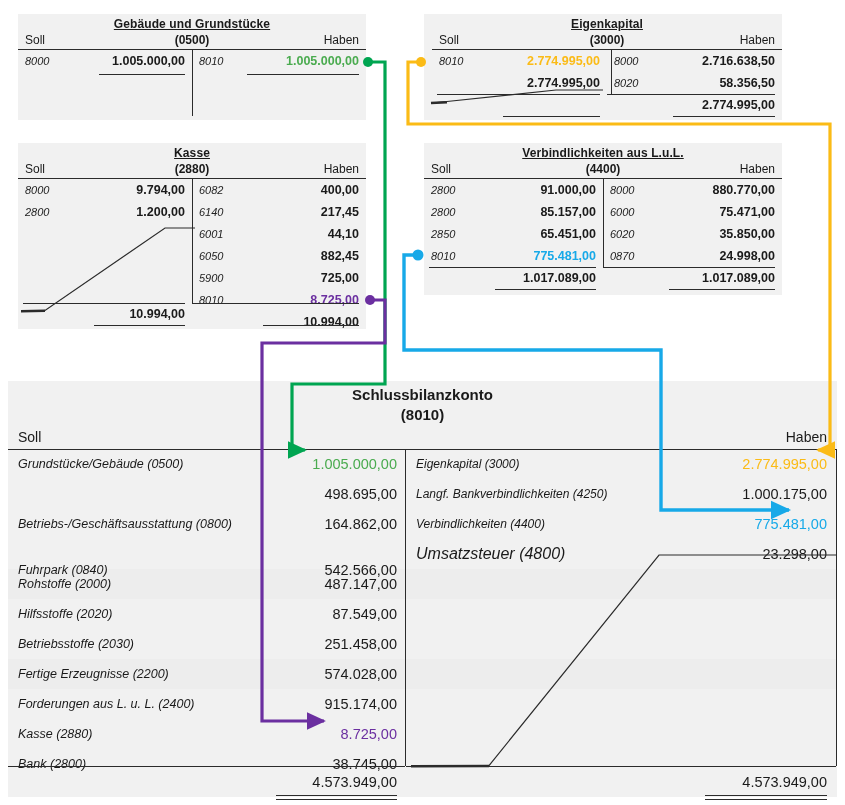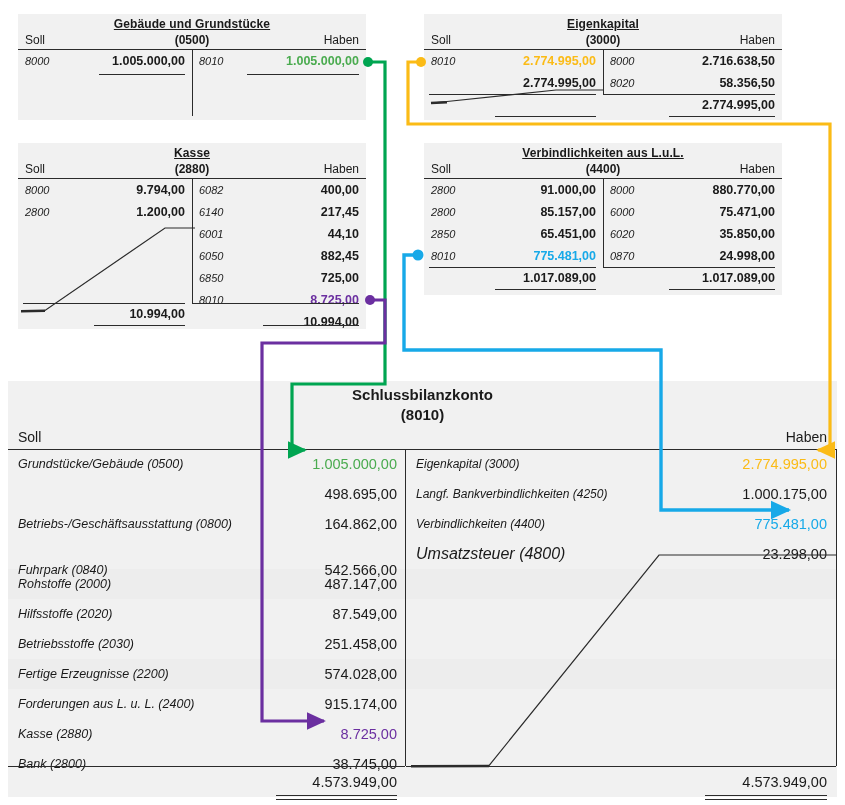--- a/index.html
+++ b/index.html
@@ -69,21 +69,21 @@
     <div class="half r">
       <div class="ln">
         <span class="k">8010</span>
         <span class="v" style="color:#4aab4f;">1.005.000,00</span>
       </div>
       <div class="dblrule" style="left:55px;right:7px;top:24px;"></div>
     </div>
   </div>
 </div>
 
-<div class="acct" id="a-ek" style="left:424px;top:14px;width:358px;height:106px;">
+<div class="acct" id="a-ek" style="left:424px;top:14px;width:358px;height:106px;padding-left:8px;">
   <div class="ttl">Eigenkapital</div>
   <div class="hdrrow">
     <span class="soll">Soll</span>
     <span class="num">(3000)</span>
     <span class="haben">Haben</span>
   </div>
   <div class="tbody" style="height:66px;">
     <div class="vdiv" style="left:179px;height:44px;"></div>
     <div class="half l">
       <div class="ln">
@@ -149,21 +149,21 @@
       </div>
       <div class="ln">
         <span class="k">6001</span>
         <span class="v">44,10</span>
       </div>
       <div class="ln">
         <span class="k">6050</span>
         <span class="v">882,45</span>
       </div>
       <div class="ln">
-        <span class="k">6850</span>
+        <span class="k">5900</span>
         <span class="v">725,00</span>
       </div>
       <div class="ln">
         <span class="k">8010</span>
         <span class="v" style="color:#6b2fa0;">8.725,00</span>
       </div>
       <div class="dblrule" style="left:0;right:7px;top:124px;"></div>
       <div class="sum">
         <span class="v">10.994,00</span>
       </div>

